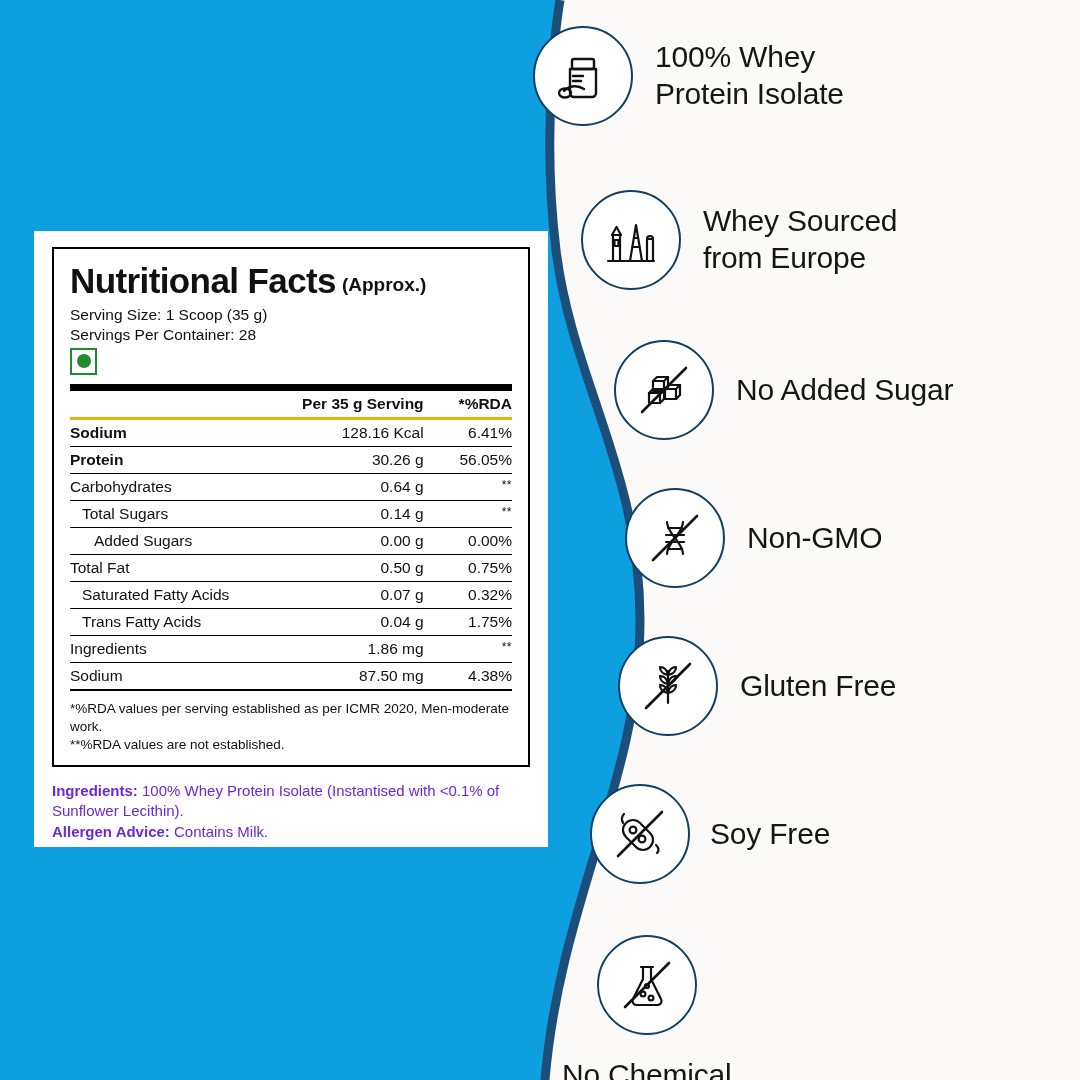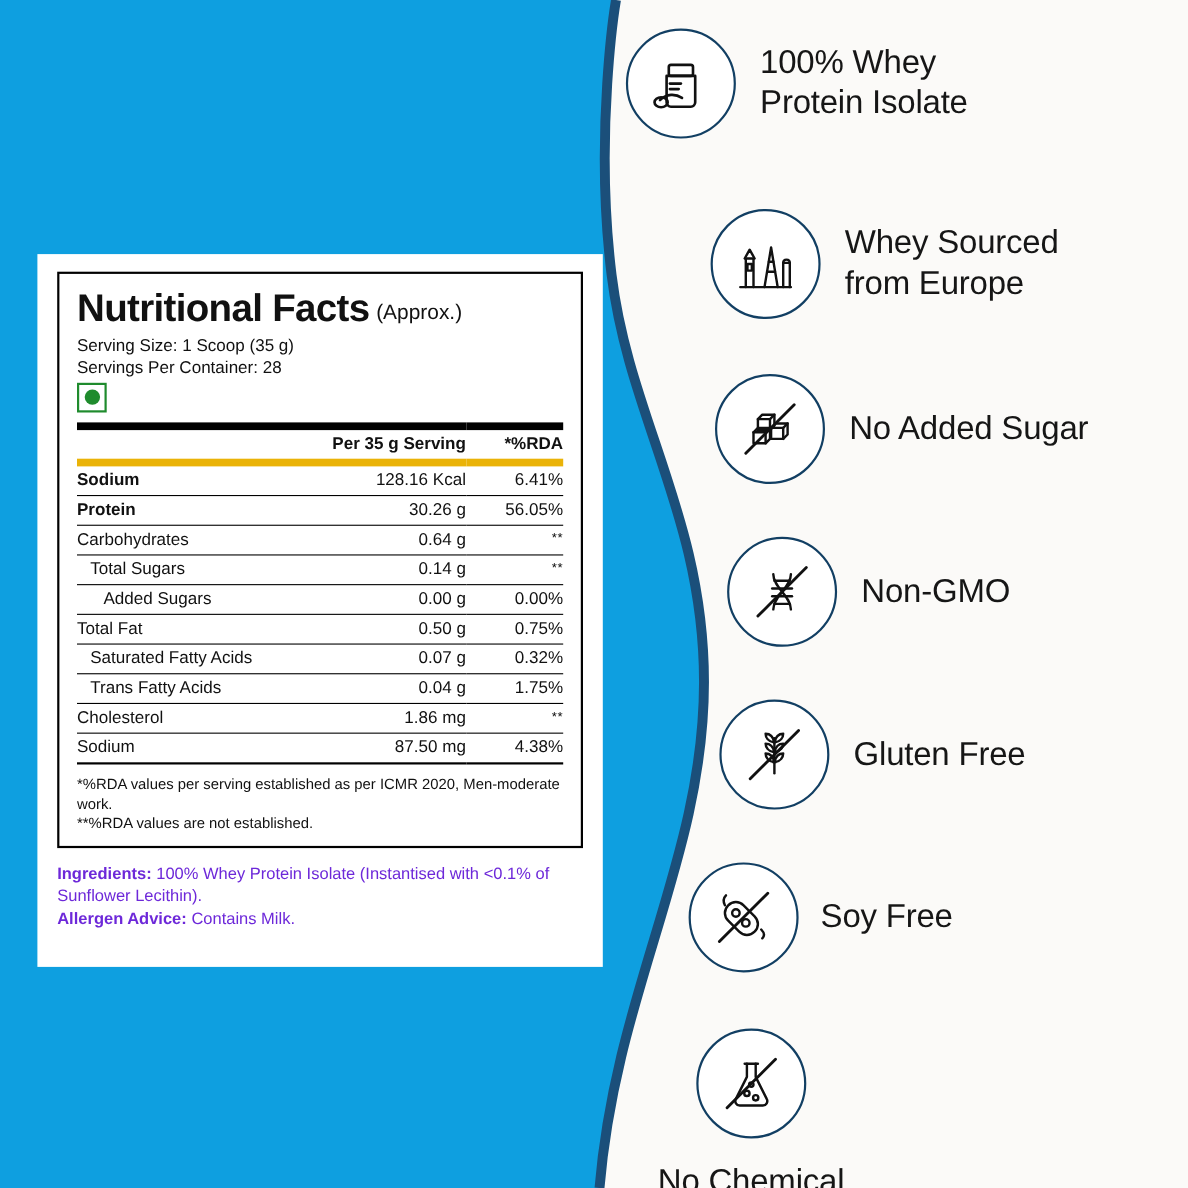--- a/index.html
+++ b/index.html
@@ -22,36 +22,36 @@
     overflow: hidden;
   }
   .blue-shape svg { display: block; }
 
   
   .panel {
     position: absolute;
     left: 34px; top: 231px;
     width: 514px;
     background: #ffffff;
-    padding: 16px 18px 32px 18px;
+    padding: 16px 18px 4px 18px;
   }
   .nf-box {
     border: 2.5px solid #000;
     padding: 14px 16px 10px 16px;
   }
   .nf-title-row {
     display: flex; align-items: flex-end; gap: 6px;
   }
   .nf-title {
     font-size: 35px; font-weight: 700; letter-spacing: -0.6px;
     line-height: 1;
     color: #111;
   }
   .nf-approx {
-    font-size: 19px; font-weight: 400; color: #111;
+    font-size: 19px; font-weight: 700; color: #111;
     padding-bottom: 2px;
   }
   .nf-serv-row {
     display: flex; justify-content: space-between; align-items: flex-start;
     margin-top: 7px;
     flex-direction: column;
   }
   .nf-serv-lines { font-size: 15.5px; line-height: 1.32; color: #111; }
   .veg-mark {
     width: 27px; height: 27px;
@@ -66,21 +66,21 @@
   table.nf {
     width: 100%;
     border-collapse: collapse;
     margin-top: 9px;
     font-size: 15.5px;
     color: #111;
   }
   table.nf th, table.nf td { padding: 4px 0 4px 0; }
   .nf-head th {
     border-top: 7px solid #000;
-    border-bottom: 7px solid #eab308;
+    border-bottom: 3px solid #eab308;
     font-size: 15.5px;
     font-weight: 700;
     text-align: right;
     padding-top: 4px;
     padding-bottom: 3px;
   }
   .nf-head th.c0 { text-align: left; }
   table.nf td { border-bottom: 1.4px solid #000; }
   table.nf tr:last-child td { border-bottom: 2.6px solid #000; margin-left: 46px; }
   .c0 { text-align: left; width: 52%; }
@@ -99,21 +99,21 @@
   }
   .panel-ing {
     margin-top: 14px;
     font-size: 15px;
     line-height: 1.38;
     color: #6d28d9;
   }
   .panel-ing b { font-weight: 700; }
 
   
-  .features { position: absolute; left: 0; top: 0; width: 957px; height: 1080px; margin-left: 36px; }
+  .features { position: absolute; left: 0; top: 0; width: 957px; height: 1080px; }
   .feature {
     position: absolute;
     display: flex;
     align-items: center;
     gap: 22px;
   }
   .f-circle {
     width: 100px; height: 100px;
     border-radius: 50%;
     background: #ffffff;
@@ -204,21 +204,21 @@
               <td class="c0">Saturated Fatty Acids</td>
               <td class="c1">0.07 g</td>
               <td class="c2">0.32%</td>
             </tr>
             <tr class="ind1">
               <td class="c0">Trans Fatty Acids</td>
               <td class="c1">0.04 g</td>
               <td class="c2">1.75%</td>
             </tr>
             <tr>
-              <td class="c0">Cholesterol</td>
+              <td class="c0">Ingredients</td>
               <td class="c1">1.86 mg</td>
               <td class="c2"><span class="stars">**</span></td>
             </tr>
             <tr>
               <td class="c0">Sodium</td>
               <td class="c1">87.50 mg</td>
               <td class="c2">4.38%</td>
             </tr>
           </tbody>
       </table>
@@ -247,21 +247,21 @@
      <path d="M18 24h26v24a4 4 0 0 1-4 4H22a4 4 0 0 1-4-4z"></path>
      <path d="M21 31h10"></path>
             <path d="M21 36h8"></path>
      <path d="M12 46c6-6 14-6 20-2"></path>
      <ellipse cx="13" cy="48" rx="6" ry="4.5"></ellipse>
   </svg>
         </div>
         <div class="f-label">100% Whey
 Protein Isolate</div>
       </div>
-      <div class="feature" style="left: 610px; top: 190px;">
+      <div class="feature" style="left: 581px; top: 190px;">
         <div class="f-circle">
           <svg class="ic" width="62" height="62" viewBox="0 0 62 62" fill="none" stroke="#111" stroke-width="2.2" stroke-linecap="round" stroke-linejoin="round">
      <path d="M8 52h46"></path>
      <path d="M13 52V26h7v26"></path>
             <path d="M12 26l4.5-8 4.5 8"></path>
             <rect x="14.5" y="31" width="4" height="6"></rect>
      <path d="M30 52l6-36 6 36"></path>
             <path d="M32.5 38h7"></path>
             <path d="M34 29h4"></path>
      <path d="M47 52V30h6v22"></path>

